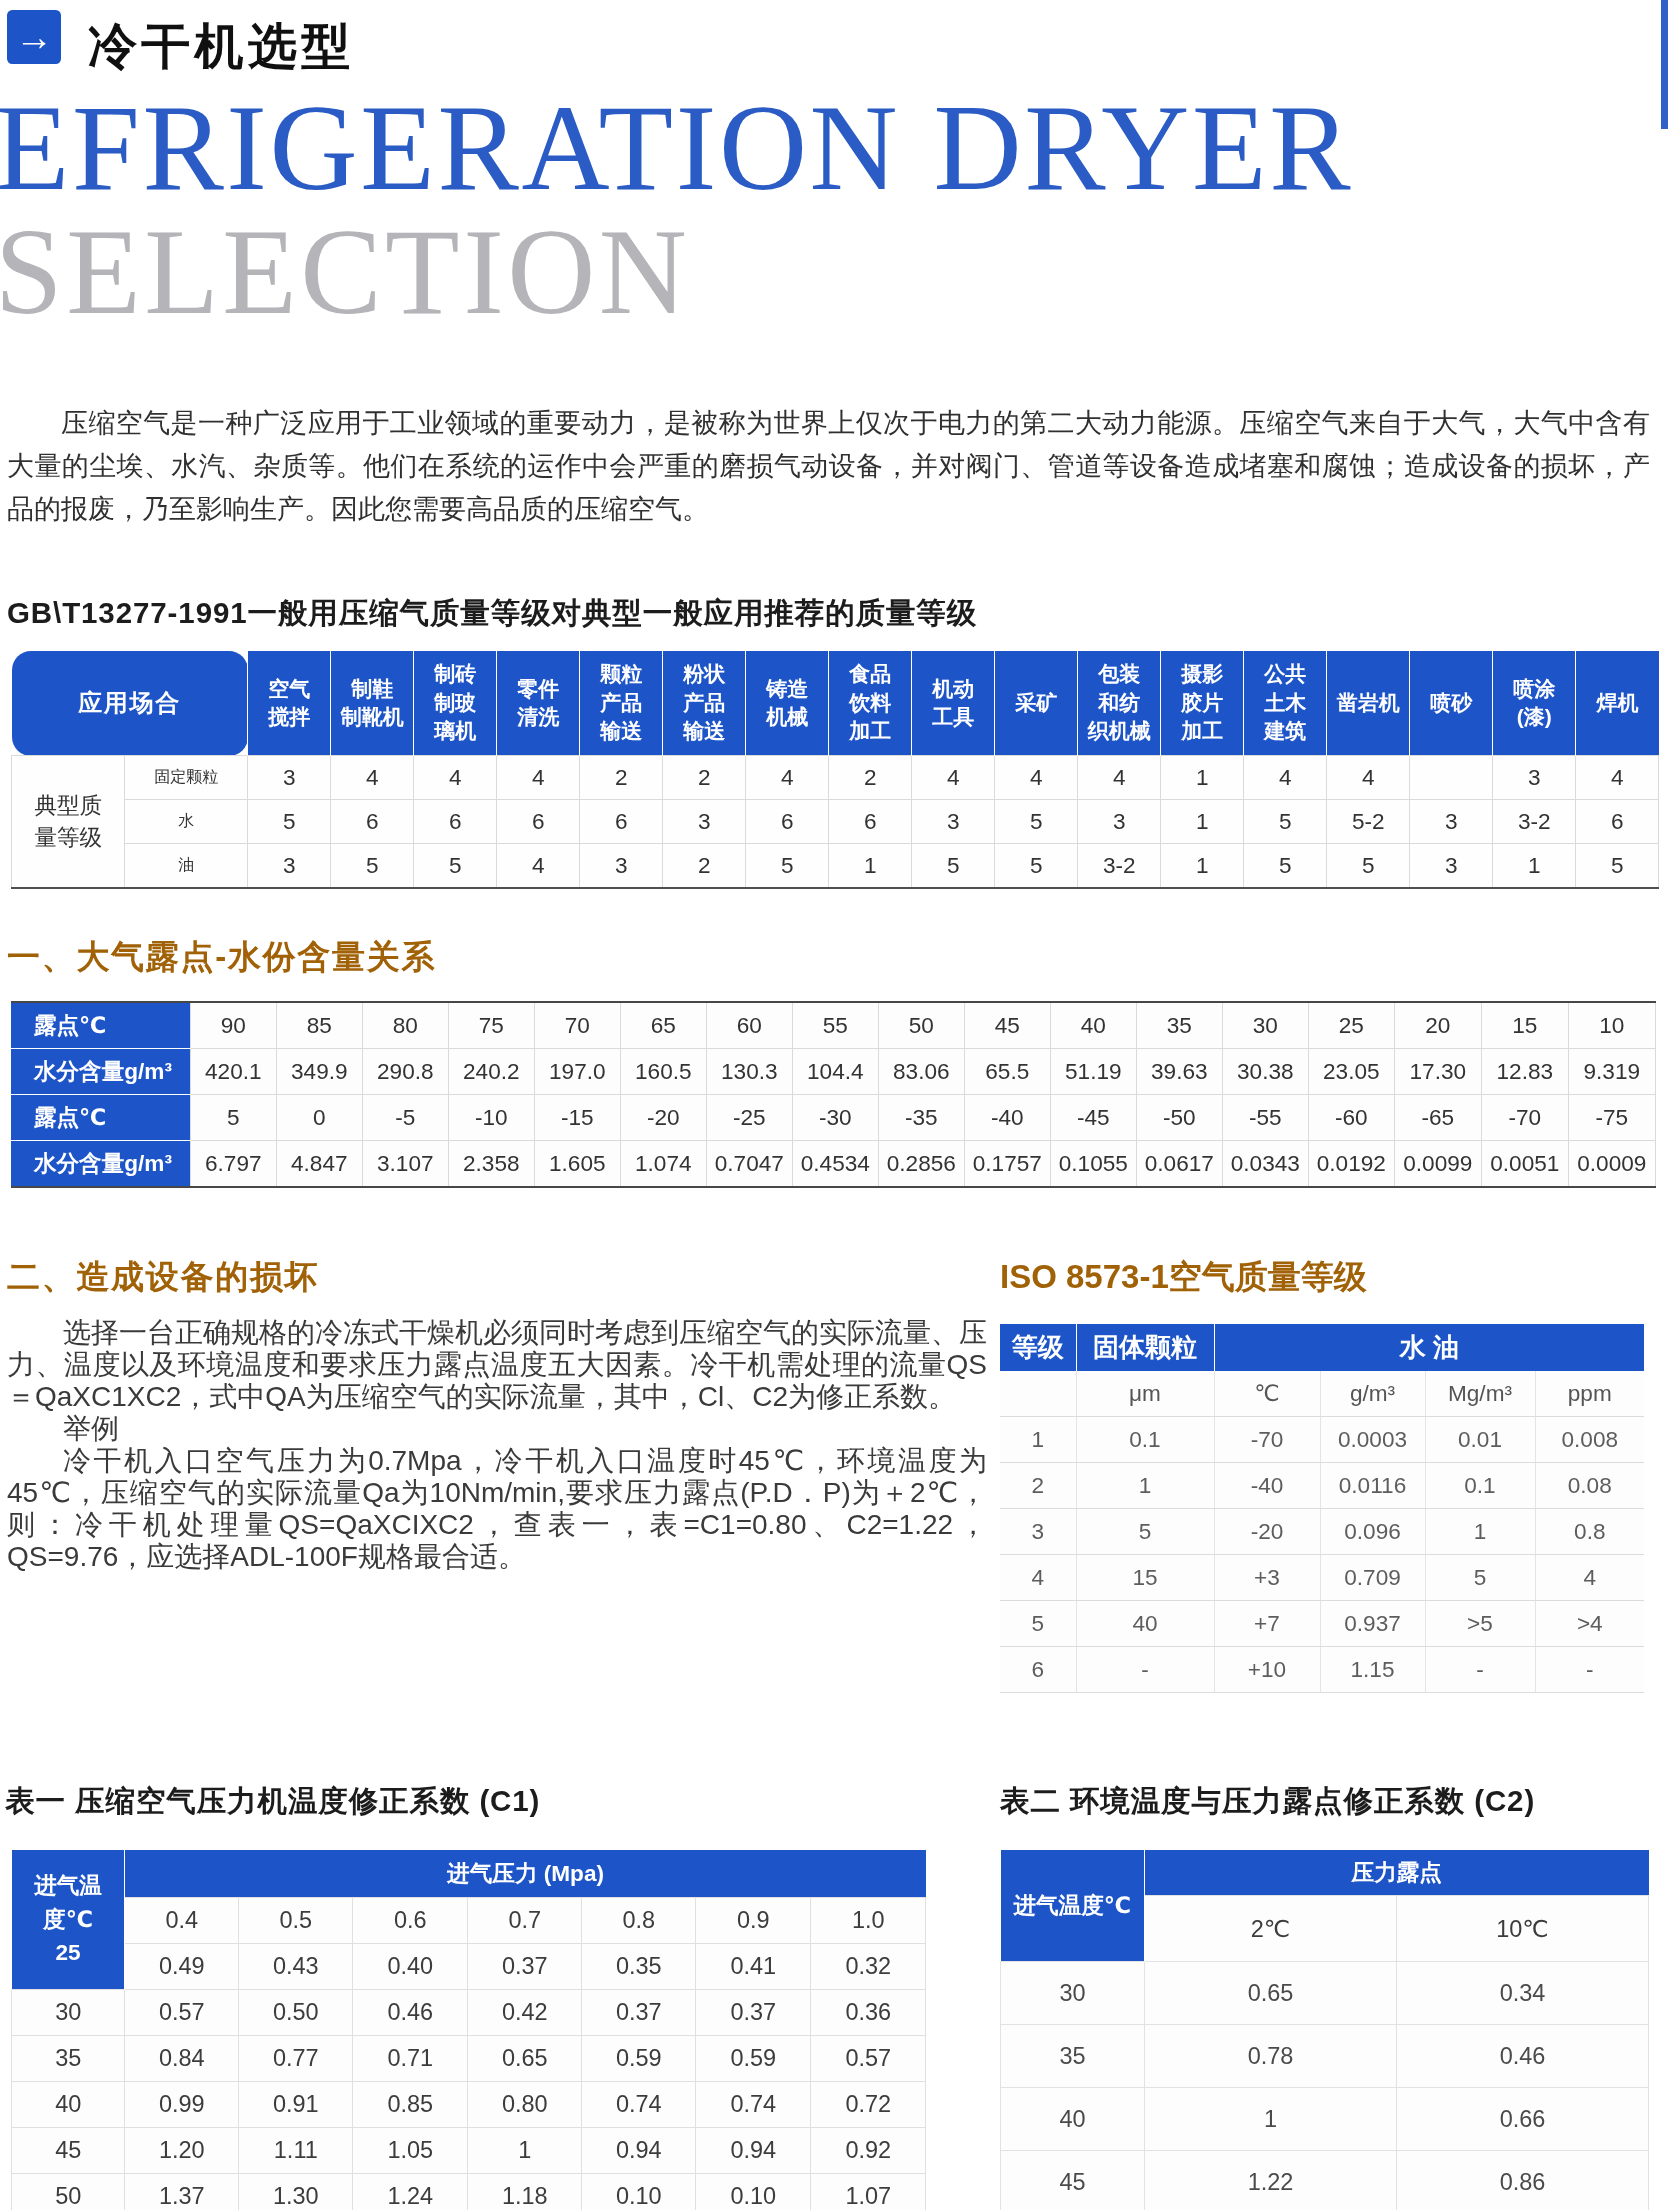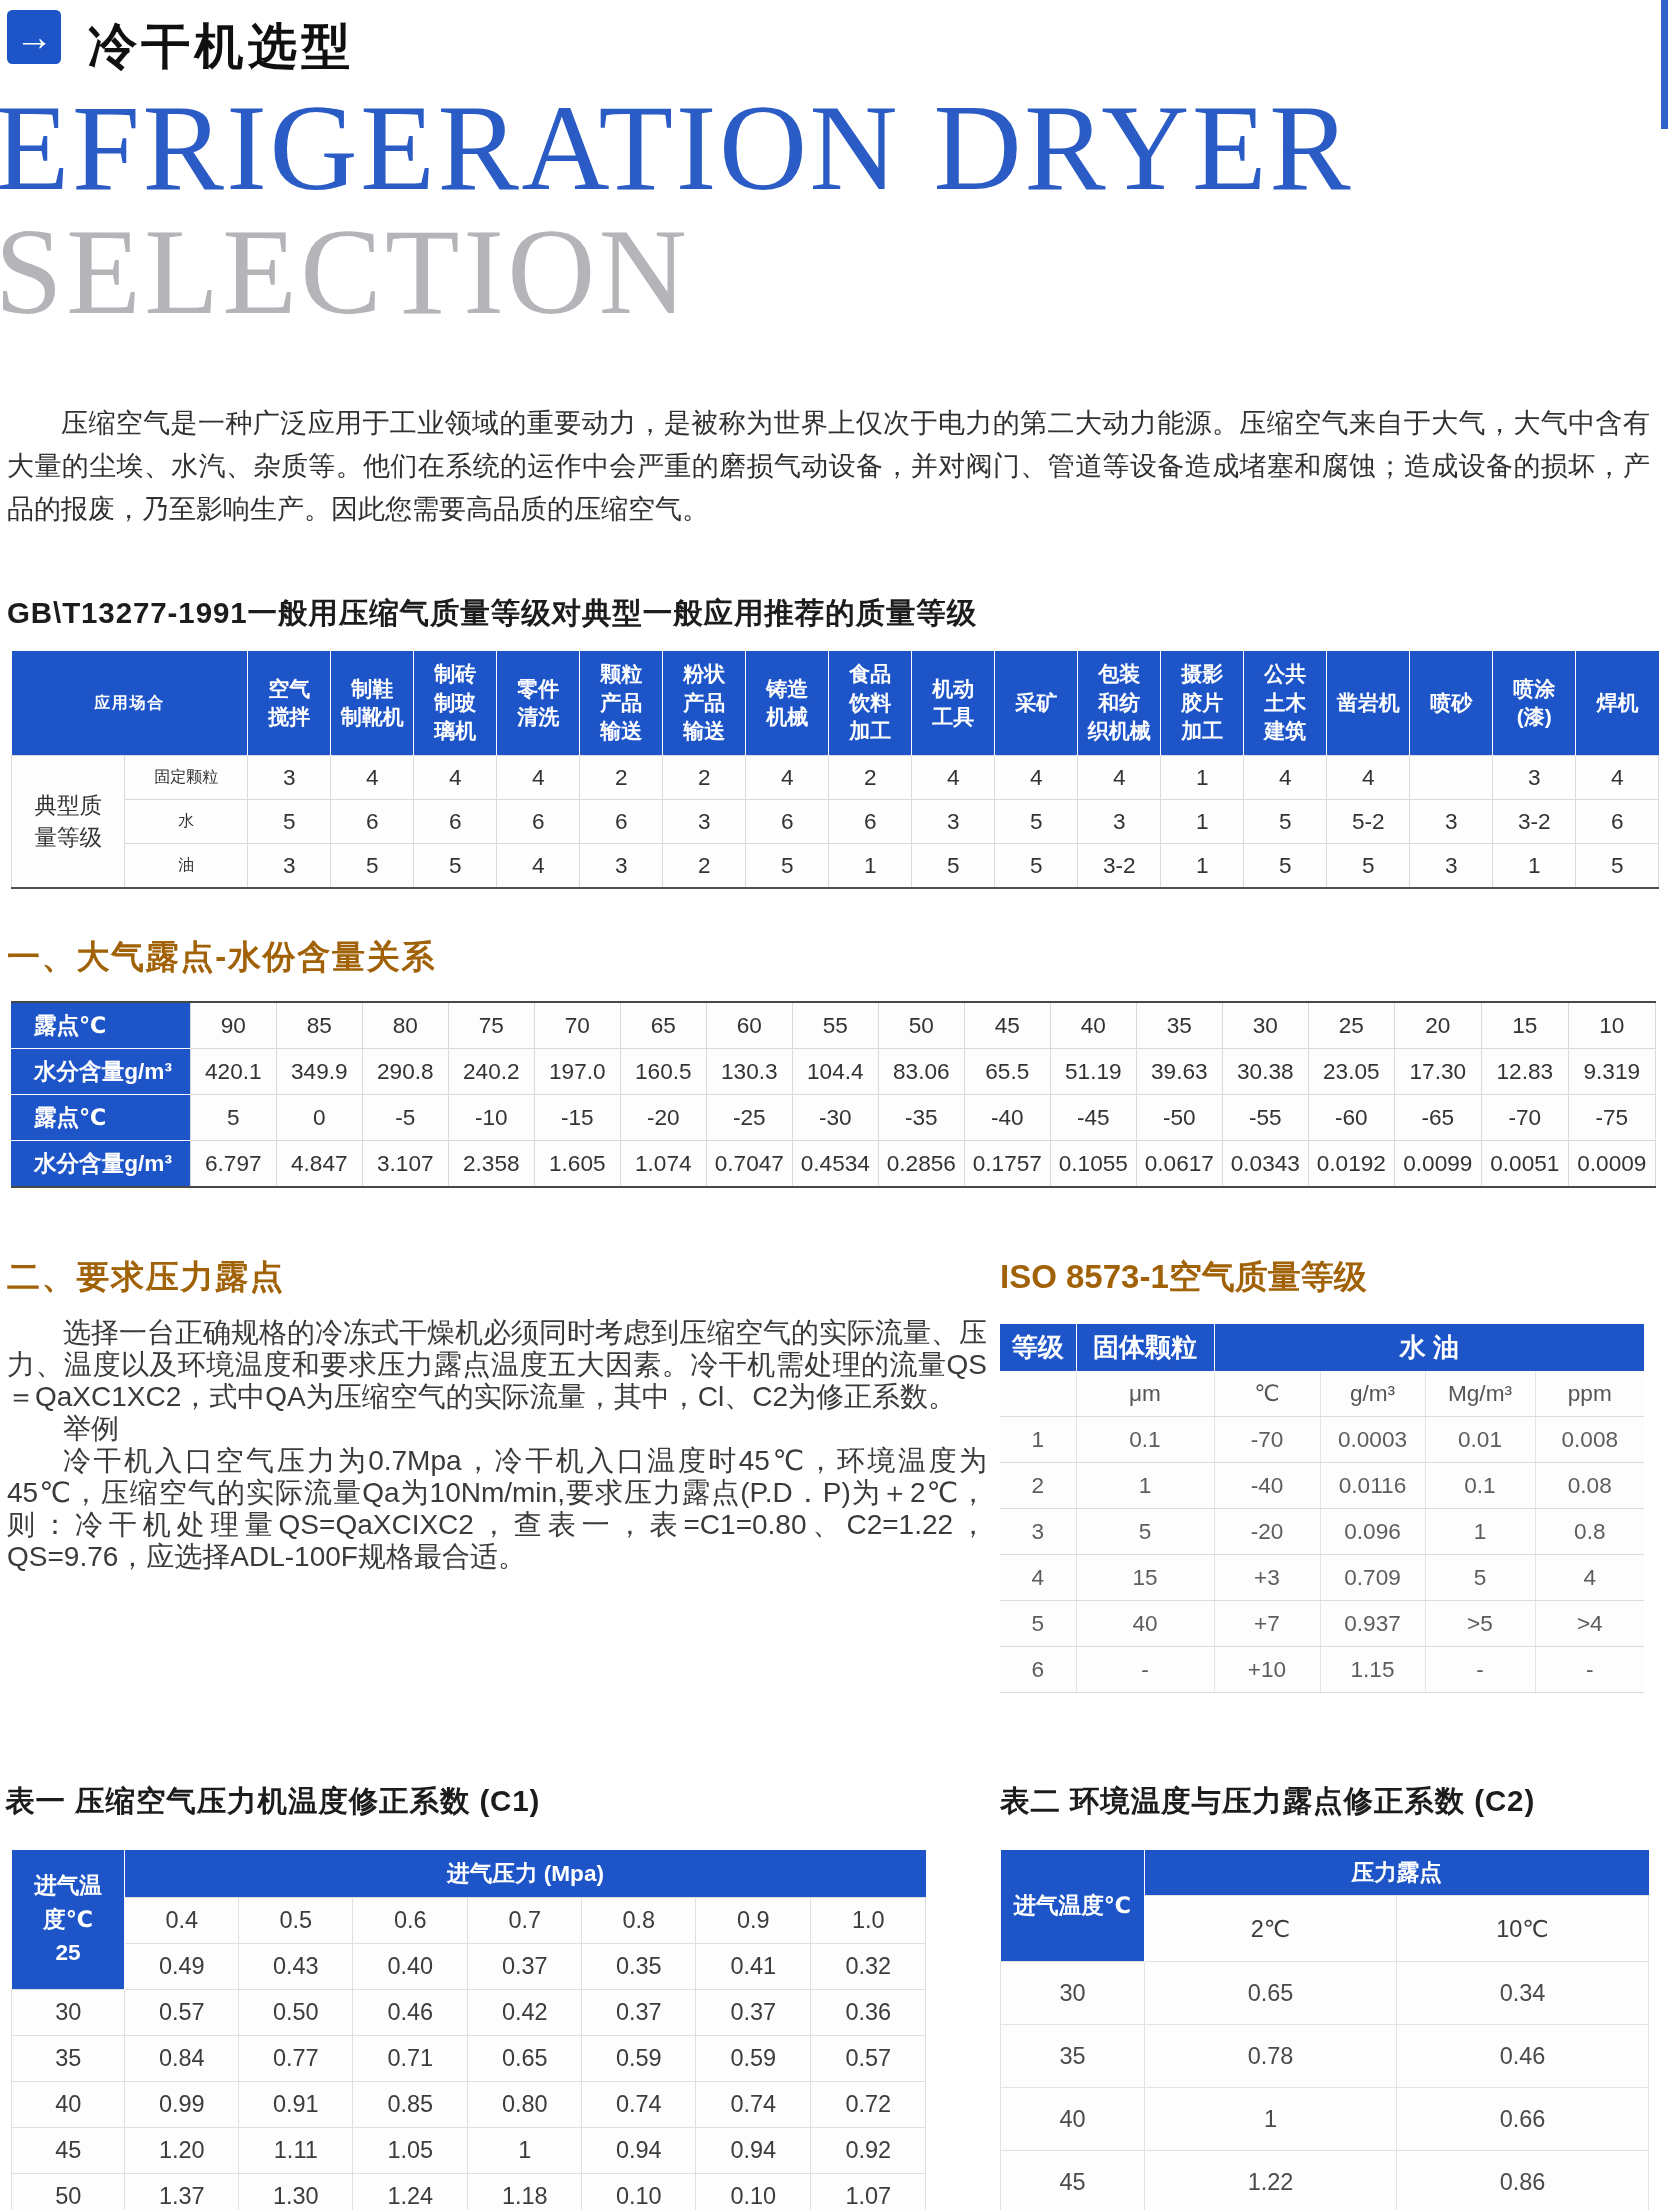--- a/index.html
+++ b/index.html
@@ -29,21 +29,21 @@
 
   
   table{border-collapse:collapse;table-layout:fixed;}
   th,td{text-align:center;vertical-align:middle;overflow:hidden;}
   .bluehead{background:#1d55c8;color:#fff;font-weight:bold;}
   th.bluehead + th.bluehead{border-left:1.7px solid rgba(255,255,255,.45);}
 
   
   .gb{width:1644px;border-bottom:2.6px solid #4f4f4f;}
   .gb th{font-size:21px;line-height:1.35;height:97px;padding:3.5px 1.7px;font-weight:bold;}
-  .gb th.corner{font-size:16px;letter-spacing:1.7px;}
+  .gb th.corner{font-size:24px;letter-spacing:1.7px;border-radius:19px;}
   .gb td{font-size:22.6px;height:41px;border:0.9px solid #dadada;color:#333;background:#fefefe;}
   .gb td.grouplbl{font-size:22.6px;color:#333;line-height:1.4;}
   .gb td.sublbl{font-size:16px;}
 
   
   .dew{width:1644px;border-top:2.6px solid #474747;border-bottom:2.6px solid #474747;}
   .dew td{font-size:22.6px;height:43px;border:0.9px solid #dadada;color:#333;background:#fdfdfd;}
   .dew td.dlbl{background:#1d55c8;color:#fff;text-align:left;padding-left:22.6px;font-weight:bold;
                border:none;border-bottom:1.7px solid #fff;}
 
@@ -317,21 +317,21 @@
           <td>0.0343</td>
           <td>0.0192</td>
           <td>0.0099</td>
           <td>0.0051</td>
           <td>0.0009</td>
     </tr>
   </tbody>
     </table>
 </div>
 
-<div class="abs sec-title" style="left:7px;top:1255px;">二、要求压力露点</div>
+<div class="abs sec-title" style="left:7px;top:1255px;">二、造成设备的损坏</div>
 <div class="abs bodytext" style="left:7px;top:1317px;width:980px;">
   <p>选择一台正确规格的冷冻式干燥机必须同时考虑到压缩空气的实际流量、压力、温度以及环境温度和要求压力露点温度五大因素。冷干机需处理的流量QS＝QaXC1XC2，式中QA为压缩空气的实际流量，其中，Cl、C2为修正系数。</p>
   <p>举例</p>
   <p>冷干机入口空气压力为0.7Mpa，冷干机入口温度时45℃，环境温度为45℃，压缩空气的实际流量Qa为10Nm/min,要求压力露点(P.D．P)为＋2℃，则：冷干机处理量QS=QaXCIXC2，查表一，表=C1=0.80、C2=1.22，QS=9.76，应选择ADL-100F规格最合适。</p>
 </div>
 
 <div class="abs sec-title" style="left:1000px;top:1255px;letter-spacing:0;">ISO 8573-1空气质量等级</div>
 <div class="abs" style="left:1000px;top:1324px;">
   <table class="iso">
     <colgroup>

